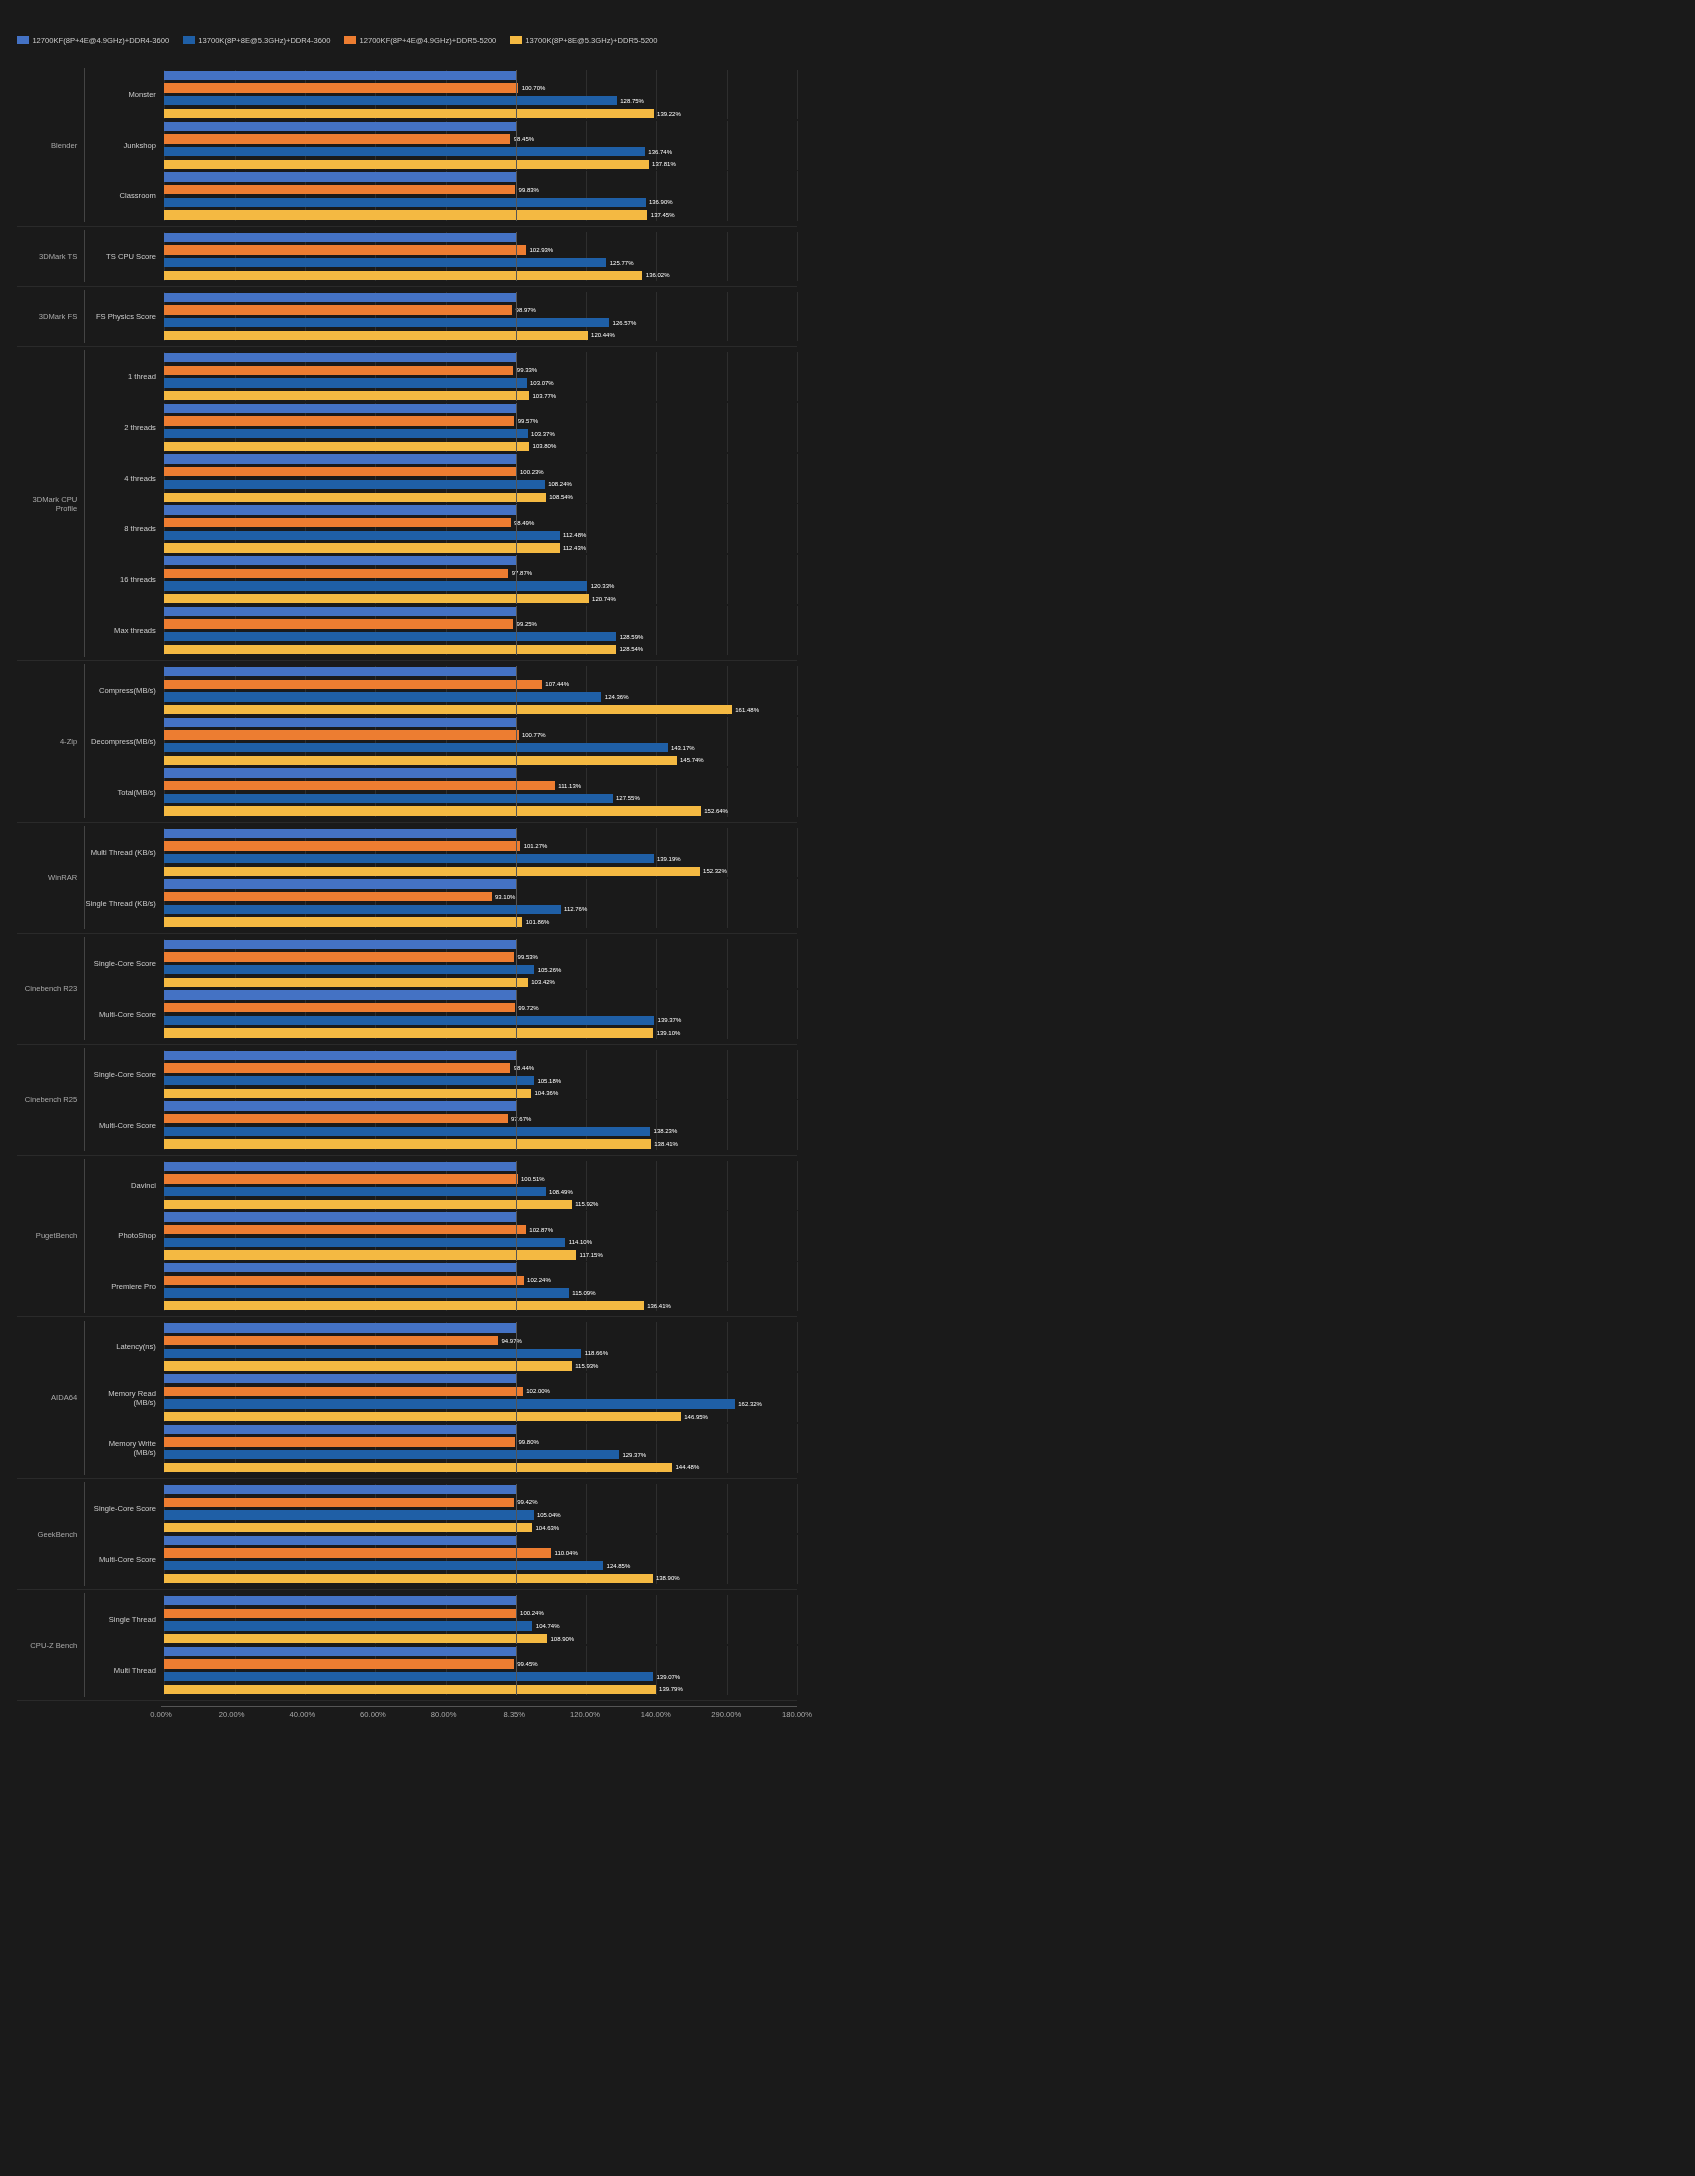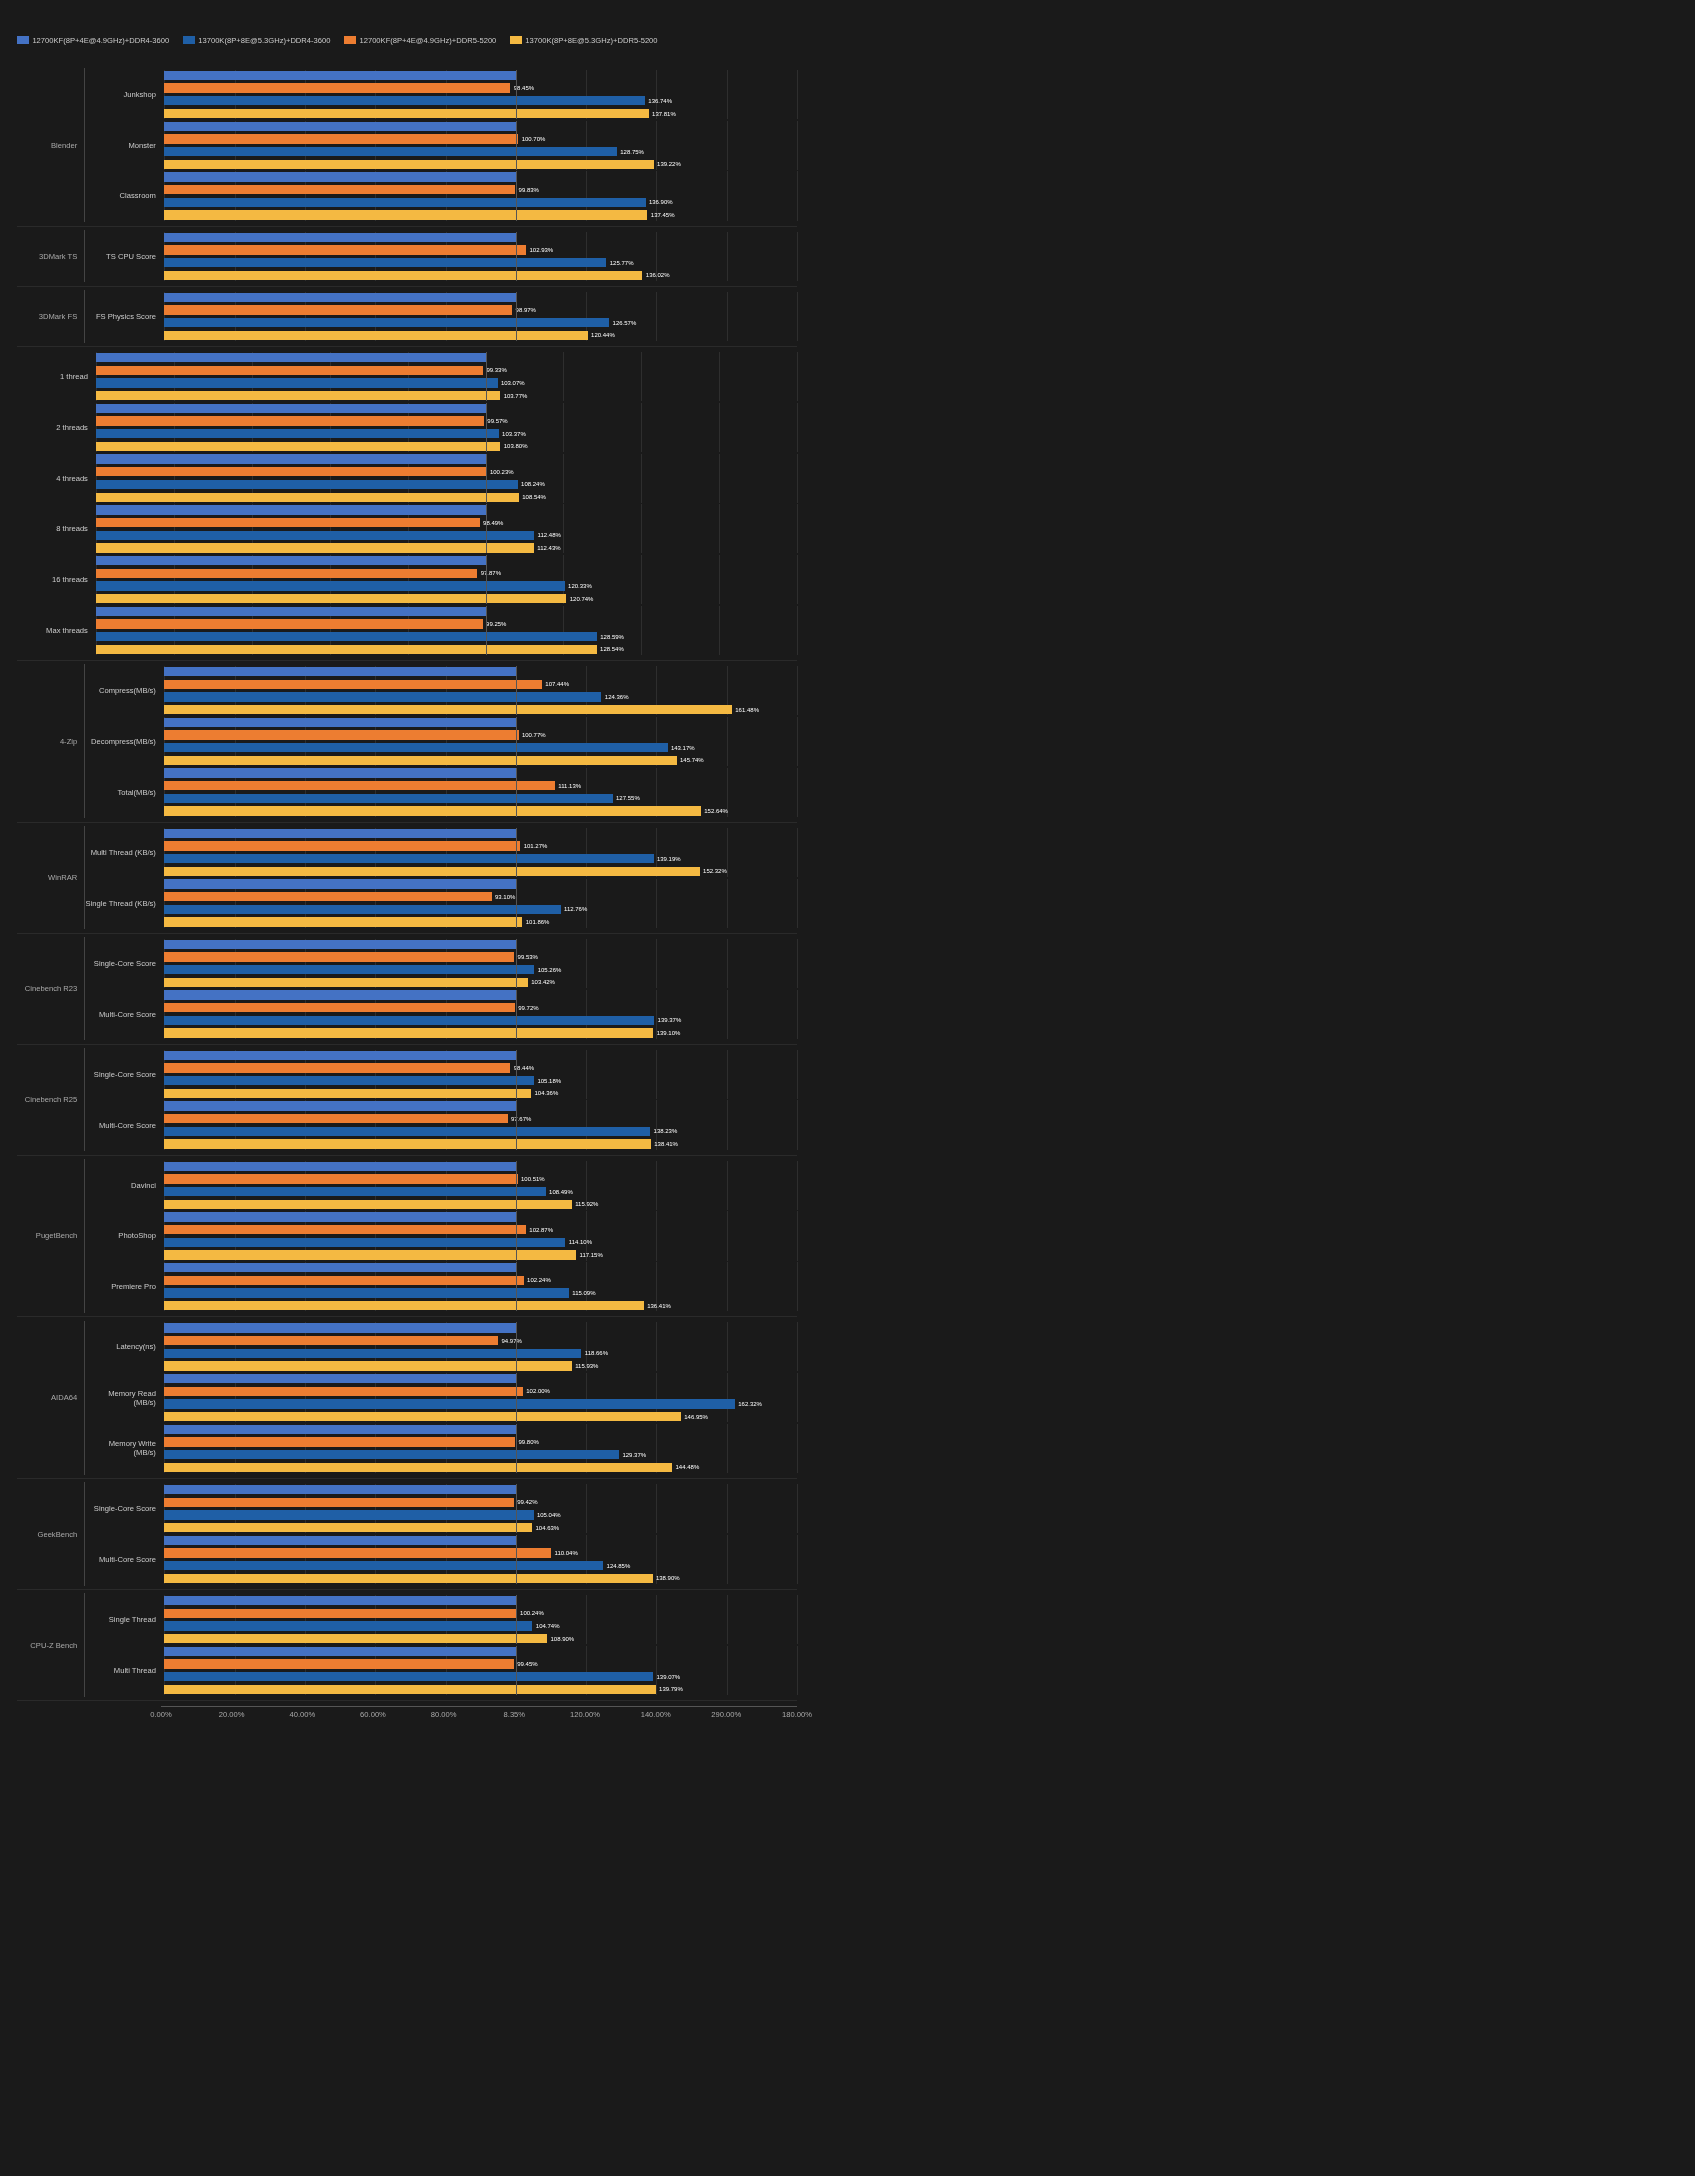--- a/index.html
+++ b/index.html
@@ -128,20 +128,58 @@
       <span class="legend-color" style="background:#f4b942"></span>
       <span style="font-size:7.6px;color:#ccc">13700K(8P+8E@5.3GHz)+DDR5-5200</span>
     </div>
     </div>
 
   <div id="chart-body">
   <div class="group">
         <div class="group-label">Blender</div>
         <div class="group-rows">
           <div class="row">
+            <div class="row-label">Monster</div>
+            <div class="bars-wrapper" style="flex: 1 1 0%; display: flex; flex-direction: column; gap: 1.7px; position: relative;">
+              <div style="position: absolute; inset: 0px; pointer-events: none;">
+                <div style="position: absolute; top: 0px; bottom: 0px; left: 0%; width: 0.8px; background: rgb(46, 46, 46);"></div>
+                <div style="position: absolute; top: 0px; bottom: 0px; left: 11.1111%; width: 0.8px; background: rgb(46, 46, 46);"></div>
+                <div style="position: absolute; top: 0px; bottom: 0px; left: 22.2222%; width: 0.8px; background: rgb(46, 46, 46);"></div>
+                <div style="position: absolute; top: 0px; bottom: 0px; left: 33.3333%; width: 0.8px; background: rgb(46, 46, 46);"></div>
+                <div style="position: absolute; top: 0px; bottom: 0px; left: 44.4444%; width: 0.8px; background: rgb(46, 46, 46);"></div>
+                <div style="position: absolute; top: 0px; bottom: 0px; left: 55.5556%; width: 0.8px; background: rgb(46, 46, 46);"></div>
+                <div style="position: absolute; top: 0px; bottom: 0px; left: 66.6667%; width: 0.8px; background: rgb(46, 46, 46);"></div>
+                <div style="position: absolute; top: 0px; bottom: 0px; left: 77.7778%; width: 0.8px; background: rgb(46, 46, 46);"></div>
+                <div style="position: absolute; top: 0px; bottom: 0px; left: 88.8889%; width: 0.8px; background: rgb(46, 46, 46);"></div>
+                <div style="position: absolute; top: 0px; bottom: 0px; left: 100%; width: 0.8px; background: rgb(46, 46, 46);"></div>
+                <div style="position: absolute; top: 0px; bottom: 0px; left: 55.5556%; width: 0.8px; background: rgb(85, 85, 85); z-index: 1;"></div>
+              </div>
+              <div class="bar-row" style="height: 11px; display: flex; align-items: center; position: relative;">
+                <div class="bar" style="height: 9.3px; width: 55.5556%; background: rgb(68, 114, 196); display: flex; align-items: center; position: relative;">
+                  <span class="bar-label" style="font-size: 6px; color: rgb(255, 255, 255); white-space: nowrap; position: absolute; left: calc(100% + 1.7px); top: 50%; transform: translateY(-50%);"></span>
+                </div>
+              </div>
+              <div class="bar-row" style="height: 11px; display: flex; align-items: center; position: relative;">
+                <div class="bar" style="height: 9.3px; width: 55.9444%; background: rgb(237, 125, 49); display: flex; align-items: center; position: relative;">
+                  <span class="bar-label" style="font-size: 6px; color: rgb(255, 255, 255); white-space: nowrap; position: absolute; left: calc(100% + 1.7px); top: 50%; transform: translateY(-50%);">100.70%</span>
+                </div>
+              </div>
+              <div class="bar-row" style="height: 11px; display: flex; align-items: center; position: relative;">
+                <div class="bar" style="height: 9.3px; width: 71.5278%; background: rgb(31, 95, 166); display: flex; align-items: center; position: relative;">
+                  <span class="bar-label" style="font-size: 6px; color: rgb(255, 255, 255); white-space: nowrap; position: absolute; left: calc(100% + 1.7px); top: 50%; transform: translateY(-50%);">128.75%</span>
+                </div>
+              </div>
+              <div class="bar-row" style="height: 11px; display: flex; align-items: center; position: relative;">
+                <div class="bar" style="height: 9.3px; width: 77.3444%; background: rgb(244, 185, 66); display: flex; align-items: center; position: relative;">
+                  <span class="bar-label" style="font-size: 6px; color: rgb(255, 255, 255); white-space: nowrap; position: absolute; left: calc(100% + 1.7px); top: 50%; transform: translateY(-50%);">139.22%</span>
+                </div>
+              </div>
+            </div>
+          </div>
+          <div class="row">
             <div class="row-label">Junkshop</div>
             <div class="bars-wrapper" style="flex: 1 1 0%; display: flex; flex-direction: column; gap: 1.7px; position: relative;">
               <div style="position: absolute; inset: 0px; pointer-events: none;">
                 <div style="position: absolute; top: 0px; bottom: 0px; left: 0%; width: 0.8px; background: rgb(46, 46, 46);"></div>
                 <div style="position: absolute; top: 0px; bottom: 0px; left: 11.1111%; width: 0.8px; background: rgb(46, 46, 46);"></div>
                 <div style="position: absolute; top: 0px; bottom: 0px; left: 22.2222%; width: 0.8px; background: rgb(46, 46, 46);"></div>
                 <div style="position: absolute; top: 0px; bottom: 0px; left: 33.3333%; width: 0.8px; background: rgb(46, 46, 46);"></div>
                 <div style="position: absolute; top: 0px; bottom: 0px; left: 44.4444%; width: 0.8px; background: rgb(46, 46, 46);"></div>
                 <div style="position: absolute; top: 0px; bottom: 0px; left: 55.5556%; width: 0.8px; background: rgb(46, 46, 46);"></div>
                 <div style="position: absolute; top: 0px; bottom: 0px; left: 66.6667%; width: 0.8px; background: rgb(46, 46, 46);"></div>
@@ -161,58 +199,20 @@
                 </div>
               </div>
               <div class="bar-row" style="height: 11px; display: flex; align-items: center; position: relative;">
                 <div class="bar" style="height: 9.3px; width: 75.9667%; background: rgb(31, 95, 166); display: flex; align-items: center; position: relative;">
                   <span class="bar-label" style="font-size: 6px; color: rgb(255, 255, 255); white-space: nowrap; position: absolute; left: calc(100% + 1.7px); top: 50%; transform: translateY(-50%);">136.74%</span>
                 </div>
               </div>
               <div class="bar-row" style="height: 11px; display: flex; align-items: center; position: relative;">
                 <div class="bar" style="height: 9.3px; width: 76.5611%; background: rgb(244, 185, 66); display: flex; align-items: center; position: relative;">
                   <span class="bar-label" style="font-size: 6px; color: rgb(255, 255, 255); white-space: nowrap; position: absolute; left: calc(100% + 1.7px); top: 50%; transform: translateY(-50%);">137.81%</span>
-                </div>
-              </div>
-            </div>
-          </div>
-          <div class="row">
-            <div class="row-label">Monster</div>
-            <div class="bars-wrapper" style="flex: 1 1 0%; display: flex; flex-direction: column; gap: 1.7px; position: relative;">
-              <div style="position: absolute; inset: 0px; pointer-events: none;">
-                <div style="position: absolute; top: 0px; bottom: 0px; left: 0%; width: 0.8px; background: rgb(46, 46, 46);"></div>
-                <div style="position: absolute; top: 0px; bottom: 0px; left: 11.1111%; width: 0.8px; background: rgb(46, 46, 46);"></div>
-                <div style="position: absolute; top: 0px; bottom: 0px; left: 22.2222%; width: 0.8px; background: rgb(46, 46, 46);"></div>
-                <div style="position: absolute; top: 0px; bottom: 0px; left: 33.3333%; width: 0.8px; background: rgb(46, 46, 46);"></div>
-                <div style="position: absolute; top: 0px; bottom: 0px; left: 44.4444%; width: 0.8px; background: rgb(46, 46, 46);"></div>
-                <div style="position: absolute; top: 0px; bottom: 0px; left: 55.5556%; width: 0.8px; background: rgb(46, 46, 46);"></div>
-                <div style="position: absolute; top: 0px; bottom: 0px; left: 66.6667%; width: 0.8px; background: rgb(46, 46, 46);"></div>
-                <div style="position: absolute; top: 0px; bottom: 0px; left: 77.7778%; width: 0.8px; background: rgb(46, 46, 46);"></div>
-                <div style="position: absolute; top: 0px; bottom: 0px; left: 88.8889%; width: 0.8px; background: rgb(46, 46, 46);"></div>
-                <div style="position: absolute; top: 0px; bottom: 0px; left: 100%; width: 0.8px; background: rgb(46, 46, 46);"></div>
-                <div style="position: absolute; top: 0px; bottom: 0px; left: 55.5556%; width: 0.8px; background: rgb(85, 85, 85); z-index: 1;"></div>
-              </div>
-              <div class="bar-row" style="height: 11px; display: flex; align-items: center; position: relative;">
-                <div class="bar" style="height: 9.3px; width: 55.5556%; background: rgb(68, 114, 196); display: flex; align-items: center; position: relative;">
-                  <span class="bar-label" style="font-size: 6px; color: rgb(255, 255, 255); white-space: nowrap; position: absolute; left: calc(100% + 1.7px); top: 50%; transform: translateY(-50%);"></span>
-                </div>
-              </div>
-              <div class="bar-row" style="height: 11px; display: flex; align-items: center; position: relative;">
-                <div class="bar" style="height: 9.3px; width: 55.9444%; background: rgb(237, 125, 49); display: flex; align-items: center; position: relative;">
-                  <span class="bar-label" style="font-size: 6px; color: rgb(255, 255, 255); white-space: nowrap; position: absolute; left: calc(100% + 1.7px); top: 50%; transform: translateY(-50%);">100.70%</span>
-                </div>
-              </div>
-              <div class="bar-row" style="height: 11px; display: flex; align-items: center; position: relative;">
-                <div class="bar" style="height: 9.3px; width: 71.5278%; background: rgb(31, 95, 166); display: flex; align-items: center; position: relative;">
-                  <span class="bar-label" style="font-size: 6px; color: rgb(255, 255, 255); white-space: nowrap; position: absolute; left: calc(100% + 1.7px); top: 50%; transform: translateY(-50%);">128.75%</span>
-                </div>
-              </div>
-              <div class="bar-row" style="height: 11px; display: flex; align-items: center; position: relative;">
-                <div class="bar" style="height: 9.3px; width: 77.3444%; background: rgb(244, 185, 66); display: flex; align-items: center; position: relative;">
-                  <span class="bar-label" style="font-size: 6px; color: rgb(255, 255, 255); white-space: nowrap; position: absolute; left: calc(100% + 1.7px); top: 50%; transform: translateY(-50%);">139.22%</span>
                 </div>
               </div>
             </div>
           </div>
           <div class="row">
             <div class="row-label">Classroom</div>
             <div class="bars-wrapper" style="flex: 1 1 0%; display: flex; flex-direction: column; gap: 1.7px; position: relative;">
               <div style="position: absolute; inset: 0px; pointer-events: none;">
                 <div style="position: absolute; top: 0px; bottom: 0px; left: 0%; width: 0.8px; background: rgb(46, 46, 46);"></div>
                 <div style="position: absolute; top: 0px; bottom: 0px; left: 11.1111%; width: 0.8px; background: rgb(46, 46, 46);"></div>
@@ -330,20 +330,21 @@
               <div class="bar-row" style="height: 11px; display: flex; align-items: center; position: relative;">
                 <div class="bar" style="height: 9.3px; width: 66.9111%; background: rgb(244, 185, 66); display: flex; align-items: center; position: relative;">
                   <span class="bar-label" style="font-size: 6px; color: rgb(255, 255, 255); white-space: nowrap; position: absolute; left: calc(100% + 1.7px); top: 50%; transform: translateY(-50%);">120.44%</span>
                 </div>
               </div>
             </div>
           </div>
         </div>
       </div>
       <div class="group">
+        <div class="group-label">3DMark CPU Profile</div>
         <div class="group-rows">
           <div class="row">
             <div class="row-label">1 thread</div>
             <div class="bars-wrapper" style="flex: 1 1 0%; display: flex; flex-direction: column; gap: 1.7px; position: relative;">
               <div style="position: absolute; inset: 0px; pointer-events: none;">
                 <div style="position: absolute; top: 0px; bottom: 0px; left: 0%; width: 0.8px; background: rgb(46, 46, 46);"></div>
                 <div style="position: absolute; top: 0px; bottom: 0px; left: 11.1111%; width: 0.8px; background: rgb(46, 46, 46);"></div>
                 <div style="position: absolute; top: 0px; bottom: 0px; left: 22.2222%; width: 0.8px; background: rgb(46, 46, 46);"></div>
                 <div style="position: absolute; top: 0px; bottom: 0px; left: 33.3333%; width: 0.8px; background: rgb(46, 46, 46);"></div>
                 <div style="position: absolute; top: 0px; bottom: 0px; left: 44.4444%; width: 0.8px; background: rgb(46, 46, 46);"></div>

